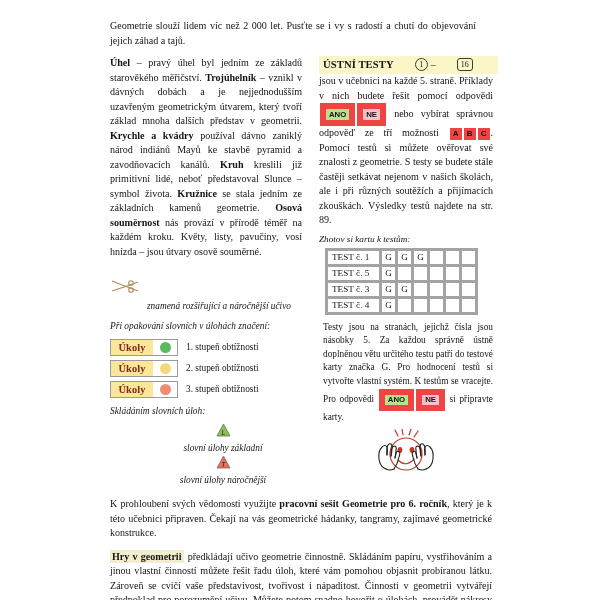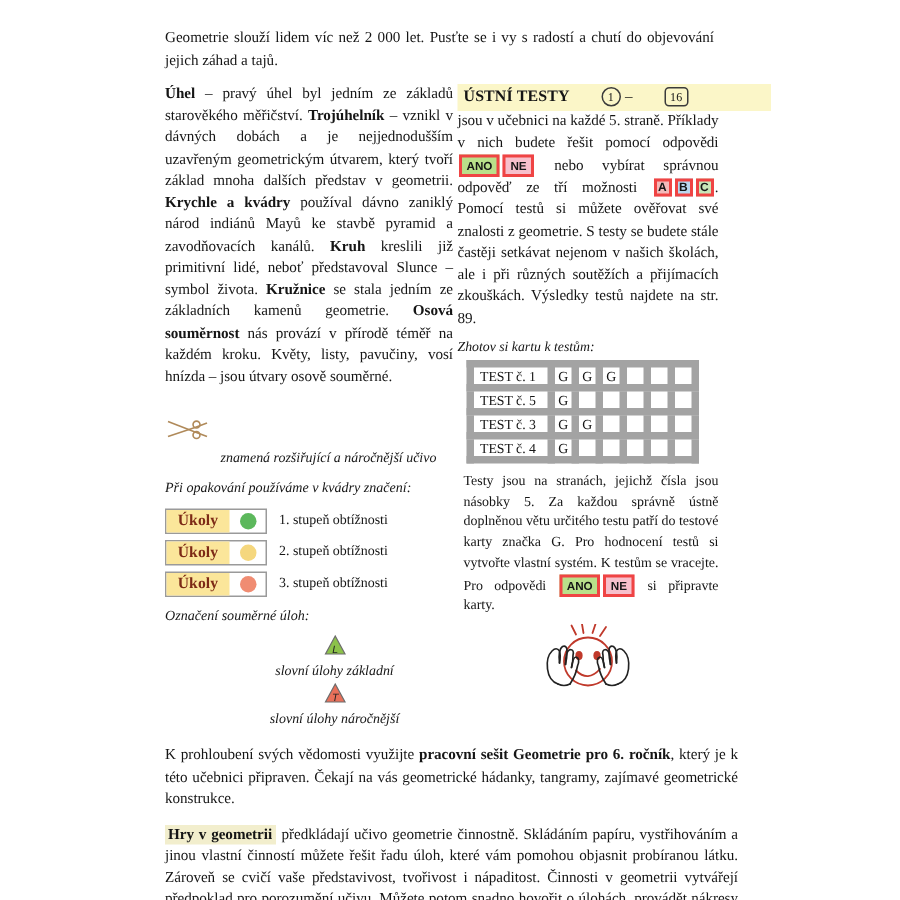--- a/index.html
+++ b/index.html
@@ -23,21 +23,21 @@
   }
   .intro {
     font-size: 10.1px;
     line-height: 15.2px;
     text-align: justify;
     margin: 0 16px 8px 0;
     letter-spacing: -0.02px;
   }
   .cols {
     display: flex;
-    gap: 3px;
+    gap: 17px;
     align-items: flex-start;
   }
   .col-left { width: 192px; flex: none; }
   .col-right { width: 174px; flex: none; }
 
   p.body {
     font-size: 10.1px;
     line-height: 14.5px;
     text-align: justify;
     margin: 0;
@@ -124,21 +124,21 @@
   
   .testy-head {
     background: #fbf6c8;
     padding: 2px 0 3px 4px;
     display: flex;
     align-items: center;
     font-weight: bold;
     font-size: 10.6px;
     letter-spacing: 0.1px;
     box-sizing: border-box;
-    width: 209px;
+    width: 179px;
   }
   .testy-head .ttl { flex: none; }
   .testy-head .nums {
     display: flex;
     align-items: center;
     gap: 2px;
     margin-left: 21px;
     font-weight: normal;
   }
   .hexnum {
@@ -160,21 +160,21 @@
     background: #fbf6c8;
     box-sizing: border-box;
     margin-left: 18px;
   }
   .dash { font-size: 10px; padding: 0 1px; }
 
   .badge {
     display: inline-flex;
     align-items: center;
     justify-content: center;
-    border: 2px solid #ef4444;
+    border: 6px solid #ef4444;
     font-size: 7.8px;
     font-weight: bold;
     font-family: "Liberation Sans", sans-serif;
     line-height: 1;
     padding: 1.5px 3px;
     vertical-align: middle;
     margin: 0 1px;
     box-sizing: border-box;
   }
   .badge.sq {
@@ -186,21 +186,21 @@
     font-style: italic;
     font-size: 9.2px;
     margin: 6px 0 4px 0;
   }
   table.karta {
     border-collapse: collapse;
     margin: 0 0 6px 6px;
     font-size: 9.2px;
   }
   table.karta td {
-    border: 5px solid #a3a3a3;
+    border: 3px solid #a3a3a3;
     height: 16px;
     text-align: center;
     padding: 0 2px;
     box-sizing: border-box;
   }
   table.karta td.name {
     width: 54px;
     text-align: left;
     padding-left: 4px;
   }
@@ -253,21 +253,21 @@
               <path d="M2 12 L20 6"></path>
             <path d="M20 9 L28 12"></path>
               <path d="M20 6 L28 3"></path>
           </g>
           <circle cx="21" cy="4" r="2.3" fill="none" stroke="#b08a5a" stroke-width="1.1"></circle>
           <circle cx="21" cy="11" r="2.3" fill="none" stroke="#b08a5a" stroke-width="1.1"></circle>
         </svg>
         <span class="txt">znamená rozšiřující a náročnější učivo</span>
       </div>
 
-      <div class="note-ital">Při opakování používáme v kvádry značení:</div>
+      <div class="note-ital">Při opakování slovních v úlohách značení:</div>
 
       <div id="ukoly-rows">
           <div class="ukol-row">
             <div class="ukol-box">
               <div class="lab" style="background: rgb(251, 230, 154);">Úkoly</div>
               <div class="dotwrap">
                 <span class="dot" style="background: rgb(92, 184, 92);"></span>
               </div>
             </div>
             <span>1. stupeň obtížnosti</span>
@@ -285,21 +285,21 @@
             <div class="ukol-box">
               <div class="lab" style="background: rgb(251, 230, 154);">Úkoly</div>
               <div class="dotwrap">
                 <span class="dot" style="background: rgb(240, 140, 114);"></span>
               </div>
             </div>
             <span>3. stupeň obtížnosti</span>
           </div>
         </div>
 
-      <div class="note-ital">Označení souměrné úloh:</div>
+      <div class="note-ital">Skládáním slovních úloh:</div>
 
       <div id="wordprob-rows">
           <div class="wordprob">
             <svg class="tri" viewBox="0 0 15 14">
               <path d="M7.5 1 L14 13 L1 13 Z" fill="#8cc24a" stroke="#6d6d6d" stroke-width="0.8"></path>
               <text x="7.5" y="12" text-anchor="middle" font-size="7" fill="#222" font-family="Liberation Sans, sans-serif">L</text>
             </svg>
             <span>slovní úlohy základní</span>
           </div>
           <div class="wordprob">

